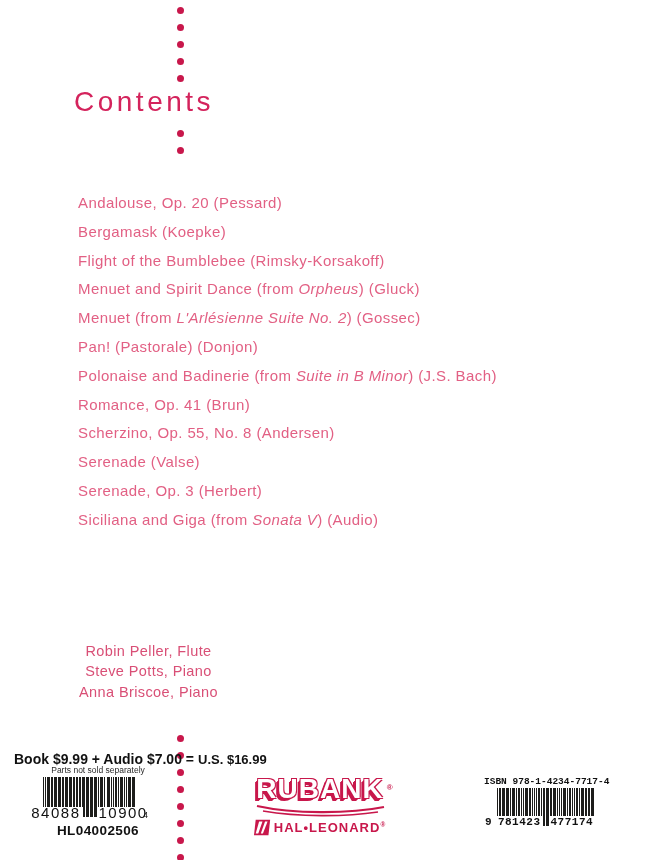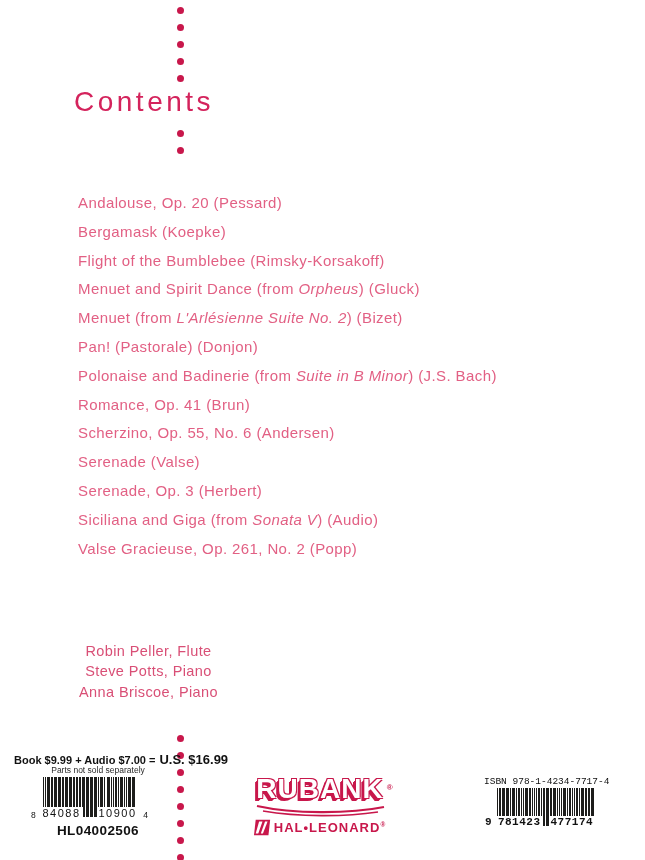--- a/index.html
+++ b/index.html
@@ -28,33 +28,33 @@
   .contents-list{position:absolute;left:78px;top:189px;width:470px;list-style:none;}
   .contents-list li{line-height:28.8px;font-size:15px;letter-spacing:0.4px;color:var(--list-pink);}
   .contents-list li i{font-style:italic;}
 
   
   .credits{position:absolute;left:79px;top:641px;text-align:center;}
   .credit-line{line-height:20.4px;font-size:14.5px;letter-spacing:0.4px;color:var(--credit-pink);}
 
   
   .price-line{position:absolute;left:14px;top:750px;width:168px;text-align:center;color:#111;white-space:nowrap;}
-  .price-prefix{font-size:11px;font-weight:700;margin-top:28px;}
+  .price-prefix{font-size:14px;font-weight:700;margin-top:28px;}
   .price-total{font-size:13px;font-weight:700;margin-left:4px;margin-top:48px;}
   .parts-note{position:absolute;left:14px;top:765px;width:168px;text-align:center;
               font-size:8.5px;color:#2a2a2a;}
   .barcode{position:absolute;}
   .barcode .bars{position:absolute;top:0;}
   .barcode .bars i{position:absolute;top:0;height:100%;background:var(--black);}
   .barcode .digits{position:absolute;display:flex;justify-content:center;}
   .barcode .digits span{background:#fff;padding:0 2px;color:#111;}
   .barcode .edge-digit{position:absolute;color:#111;}
   .upc{left:30px;top:777px;width:118px;height:48px;}
   .upc .bars{left:13px;width:93px;height:40px;}
-  .upc .digits{left:13px;top:30px;width:93px;gap:14px;font-size:11px;letter-spacing:1.5px;line-height:12px;}
+  .upc .digits{left:13px;top:30px;width:93px;gap:14px;font-size:15px;letter-spacing:1.5px;line-height:12px;}
   .upc .edge-digit{font-size:8.5px;top:33px;}
   .upc .edge-left{left:1px;}
   .upc .edge-right{right:0px;}
   .catalog{position:absolute;left:14px;top:823px;width:168px;text-align:center;
            font-size:13.5px;font-weight:700;letter-spacing:0.4px;color:#111;}
 
   
   .footer-center{position:absolute;left:247px;top:776px;width:146px;text-align:center;}
   .rubank-line{position:relative;display:inline-block;line-height:26px;}
   .rubank-text{font-size:28px;font-weight:700;letter-spacing:1px;color:#fff;
@@ -63,21 +63,21 @@
       -1px  1px 0 var(--crimson), 1px  1px 0 var(--crimson),
       -2px  2px 0 var(--crimson), -3px 3px 0 var(--crimson);}
   .rubank-reg{position:absolute;right:-9px;top:-1px;font-size:8px;color:var(--crimson);font-weight:700;}
   .swoosh{display:block;margin:-2px auto 0 auto;}
   .hal-line{margin-top:2px;display:flex;align-items:center;justify-content:center;gap:3px;}
   .hl-text{font-size:13px;font-weight:700;letter-spacing:1px;color:var(--crimson);white-space:nowrap;}
   .hl-reg{font-size:6.5px;color:var(--crimson);font-weight:700;vertical-align:super;}
 
   
   .isbn-label{position:absolute;left:484px;top:776px;width:124px;text-align:left;
-              font-family:"Liberation Mono",monospace;font-size:9.5px;font-weight:400;color:#111;white-space:nowrap;}
+              font-family:"Liberation Mono",monospace;font-size:9.5px;font-weight:700;color:#111;white-space:nowrap;}
   .ean{left:483px;top:788px;width:125px;height:50px;}
   .ean .bars{left:14px;width:97px;height:38px;}
   .ean .digits{left:14px;top:28px;width:97px;gap:6px;font-family:"Liberation Mono",monospace;
                font-size:11px;letter-spacing:0.5px;line-height:12px;font-weight:700;}
   .ean .edge-digit{font-family:"Liberation Mono",monospace;font-size:11px;font-weight:700;top:28px;}
   .ean .edge-left{left:2px;}
 </style>
 </head>
 <body>
 
@@ -105,29 +105,28 @@
       <span class="dot"></span>
     </div>
 
   <h1 class="title">Contents</h1>
 
   <ul class="contents-list">
       <li><span>Andalouse, Op. 20 (Pessard)</span></li>
       <li><span>Bergamask (Koepke)</span></li>
       <li><span>Flight of the Bumblebee (Rimsky-Korsakoff)</span></li>
       <li><span>Menuet and Spirit Dance (from </span><i>Orpheus</i><span>) (Gluck)</span></li>
-      <li><span>Menuet (from </span><i>L'Arlésienne Suite No. 2</i><span>) (Bizet)</span></li>
+      <li><span>Menuet (from </span><i>L'Arlésienne Suite No. 2</i><span>) (Gossec)</span></li>
       <li><span>Pan! (Pastorale) (Donjon)</span></li>
       <li><span>Polonaise and Badinerie (from </span><i>Suite in B Minor</i><span>) (J.S. Bach)</span></li>
       <li><span>Romance, Op. 41 (Brun)</span></li>
-      <li><span>Scherzino, Op. 55, No. 6 (Andersen)</span></li>
+      <li><span>Scherzino, Op. 55, No. 8 (Andersen)</span></li>
       <li><span>Serenade (Valse)</span></li>
       <li><span>Serenade, Op. 3 (Herbert)</span></li>
       <li><span>Siciliana and Giga (from </span><i>Sonata V</i><span>) (Audio)</span></li>
-      <li><span>Valse Gracieuse, Op. 261, No. 2 (Popp)</span></li>
     </ul>
 
   <div class="credits">
       <div class="credit-line">Robin Peller, Flute</div>
       <div class="credit-line">Steve Potts, Piano</div>
       <div class="credit-line">Anna Briscoe, Piano</div>
     </div>
 
   <div class="price-line">
     <span class="price-prefix">Book $9.99 + Audio $7.00 =</span><span class="price-total">U.S. $16.99</span>

